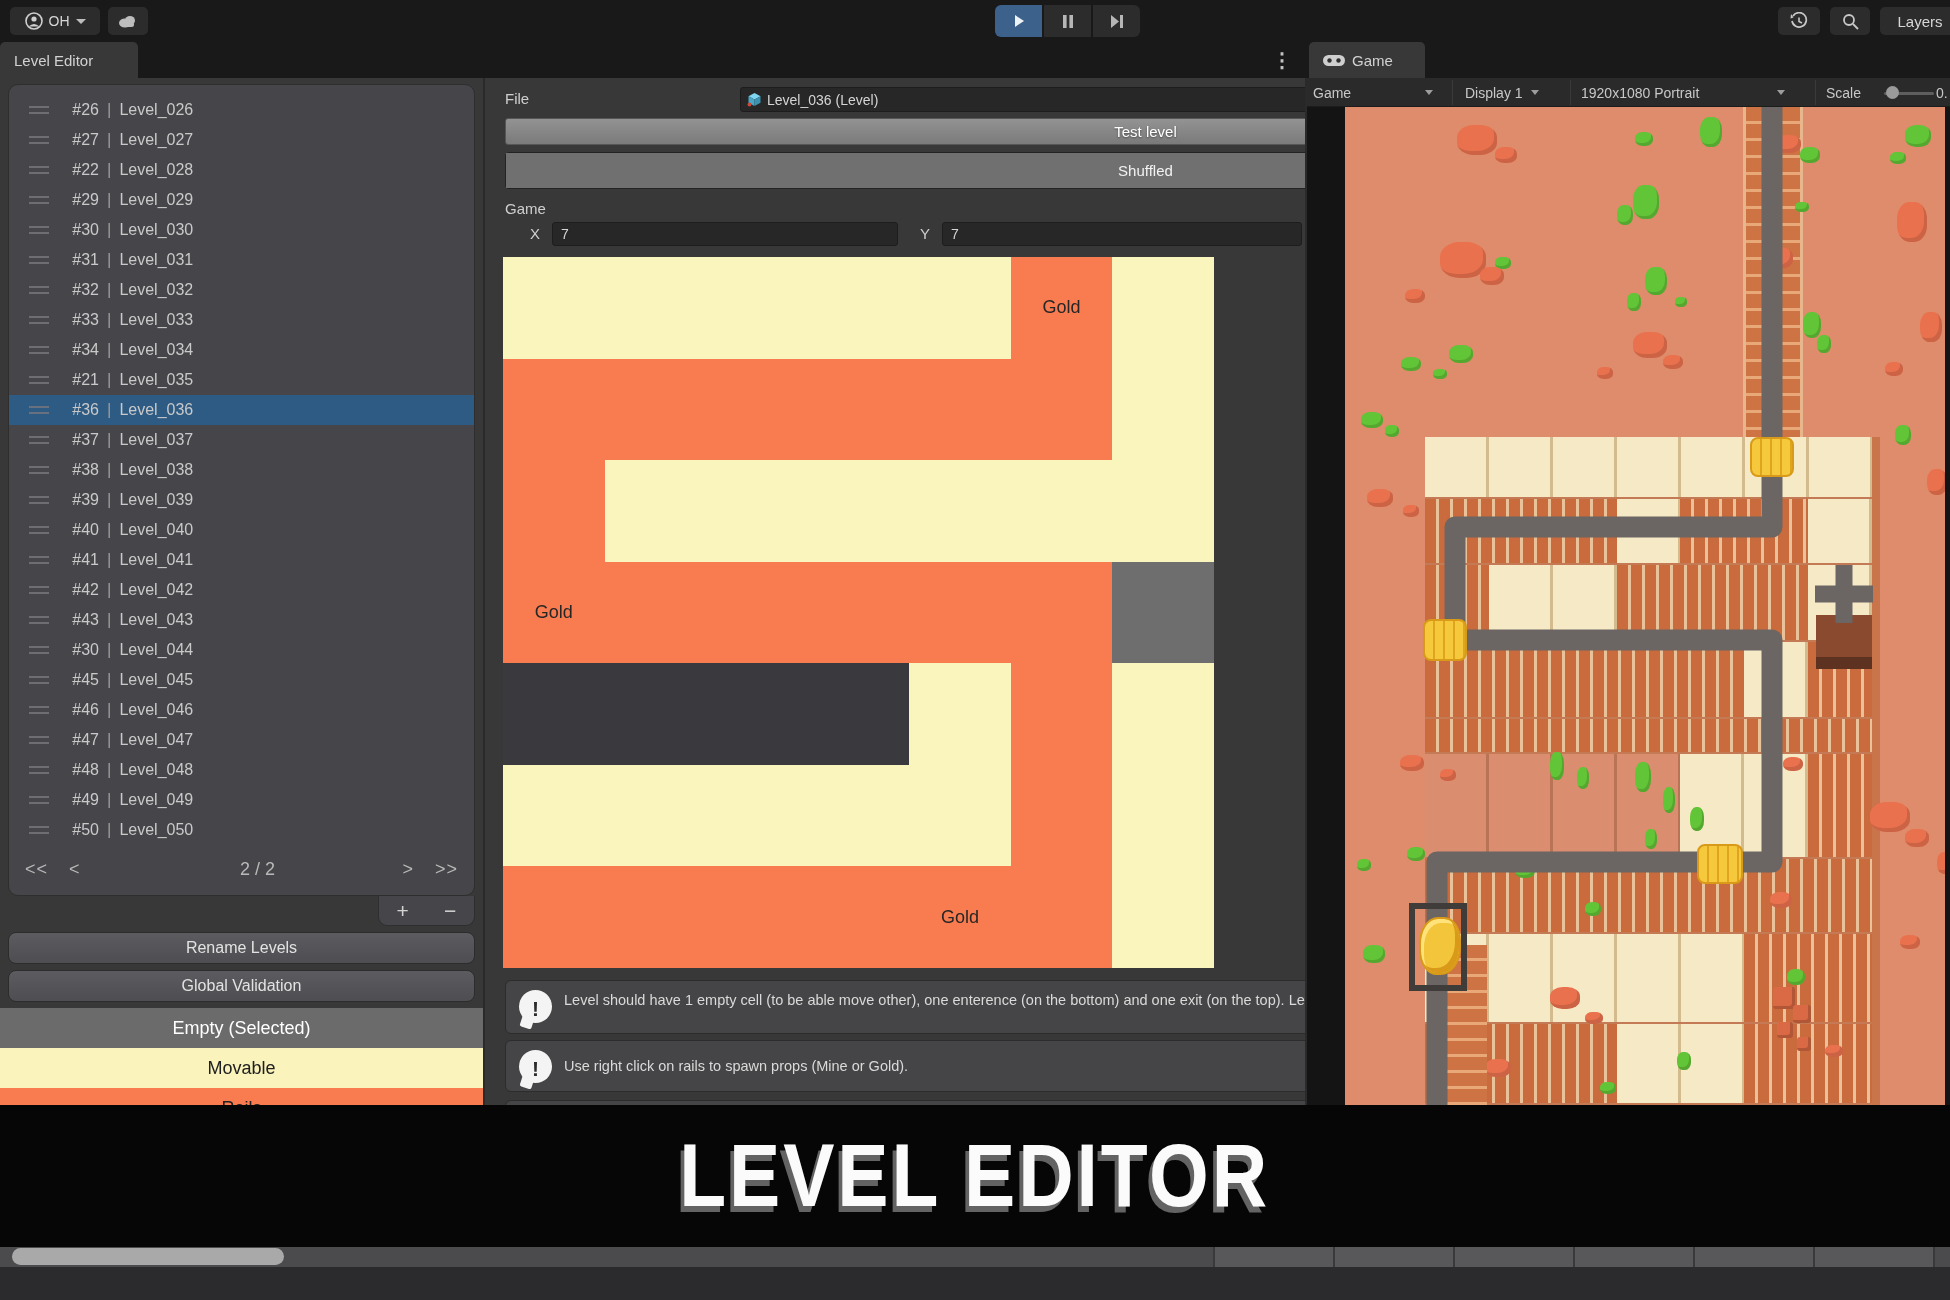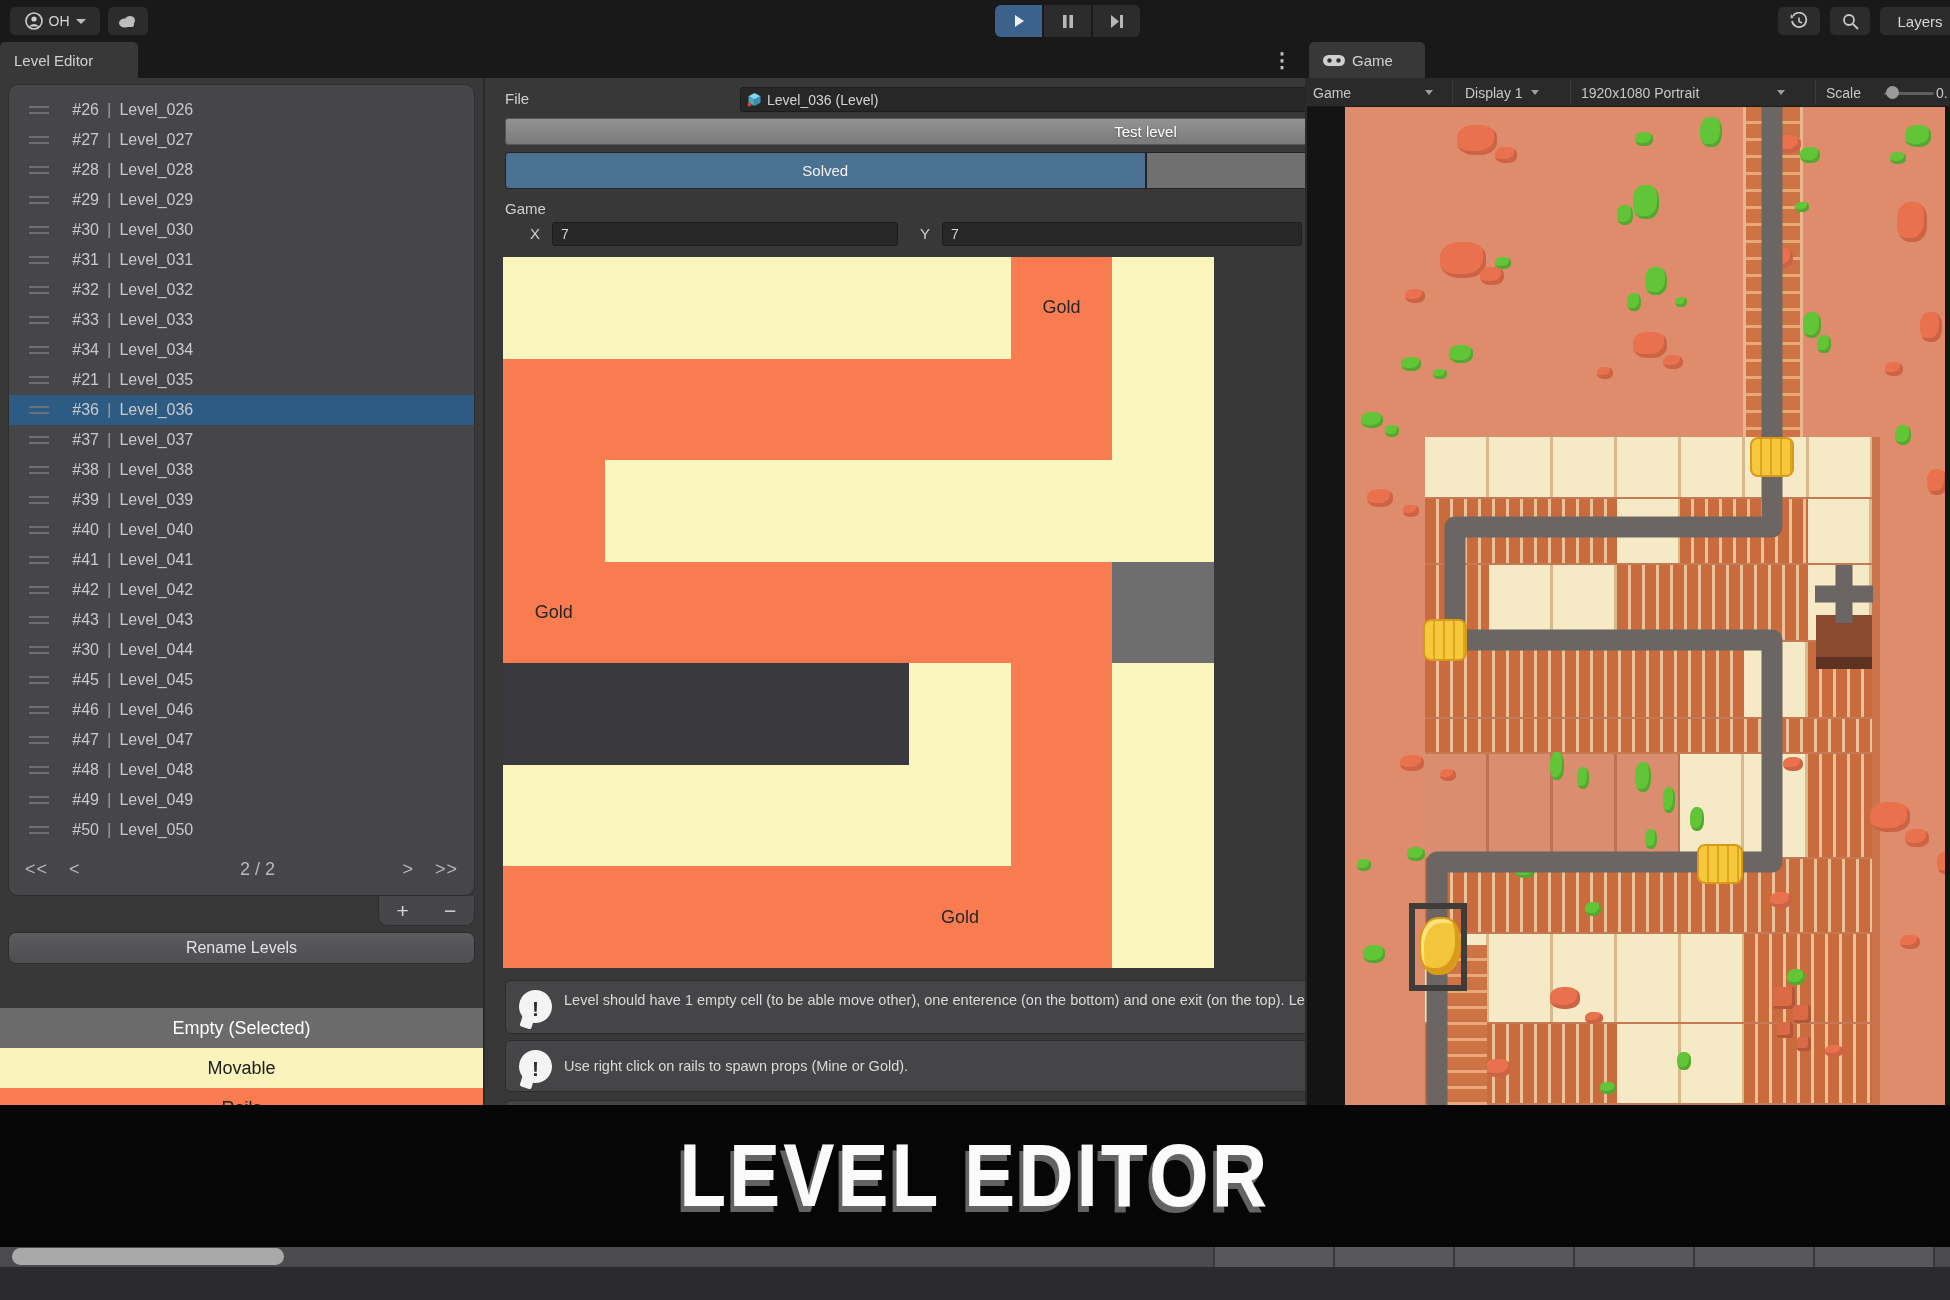--- a/index.html
+++ b/index.html
@@ -242,21 +242,21 @@
           <span>Level_026</span>
         </div>
         <div class="lv-row">
           <div class="drag-handle"></div>
           <span class="lv-num">#27</span>
           <span class="lv-div">|</span>
           <span>Level_027</span>
         </div>
         <div class="lv-row">
           <div class="drag-handle"></div>
-          <span class="lv-num">#28</span>
+          <span class="lv-num">#22</span>
           <span class="lv-div">|</span>
           <span>Level_028</span>
         </div>
         <div class="lv-row">
           <div class="drag-handle"></div>
           <span class="lv-num">#29</span>
           <span class="lv-div">|</span>
           <span>Level_029</span>
         </div>
         <div class="lv-row">
@@ -392,20 +392,21 @@
       <span id="pg-label">2 / 2</span>
       <span id="pg-next" class="pg-btn">&gt;</span>
       <span id="pg-last" class="pg-btn">&gt;&gt;</span>
     </div>
   </div>
   <div id="plusminus" class="abs">
     <div class="pm-btn">+</div>
     <div class="pm-btn">−</div>
   </div>
   <div id="rename-btn" class="panel-btn">Rename Levels</div>
+  <div id="validate-btn" class="panel-btn">Global Validation</div>
   <div id="pal-0" class="pal-bar" style="background: rgb(107, 107, 107); color: rgb(255, 255, 255);">Empty (Selected)</div>
   <div id="pal-1" class="pal-bar" style="background: rgb(250, 243, 188); color: rgb(32, 32, 32);">Movable</div>
   <div id="pal-2" class="pal-bar" style="background: rgb(249, 124, 80); color: rgb(32, 32, 32);">Rails</div>
 
   <div class="vdiv" style="left:483px"></div>
   <div class="vdiv" style="left:1305px"></div>
 
   <div id="mid" class="abs">
     <span id="file-label" class="mid-label">File</span>
     <div id="object-field">
@@ -413,21 +414,20 @@
         <polygon points="7.5,1 13.5,4.2 7.5,7.4 1.5,4.2" fill="#7fd6f2"></polygon>
         <polygon points="1.5,4.2 7.5,7.4 7.5,14 1.5,10.8" fill="#49a8c6"></polygon>
         <polygon points="13.5,4.2 7.5,7.4 7.5,14 13.5,10.8" fill="#3c93b1"></polygon>
         <circle cx="2.5" cy="12.5" r="2" fill="#c84b3a"></circle>
       </svg>
       <span>Level_036 (Level)</span>
       <span id="picker-icon"></span>
     </div>
     <div id="test-btn">Test level</div>
     <div id="toggle">
-      <div id="tg-solved" class="tg-btn">Solved</div>
       <div id="tg-shuffled" class="tg-btn">Shuffled</div>
     </div>
     <span id="size-label" class="mid-label">Game</span>
     <span id="x-label" class="mid-label">X</span>
     <div id="x-input" class="size-input">7</div>
     <span id="y-label" class="mid-label">Y</span>
     <div id="y-input" class="size-input">7</div>
     <div id="level-grid">
         <div class="g-cell" style="background: rgb(250, 244, 189);"></div>
         <div class="g-cell" style="background: rgb(250, 244, 189);"></div>

